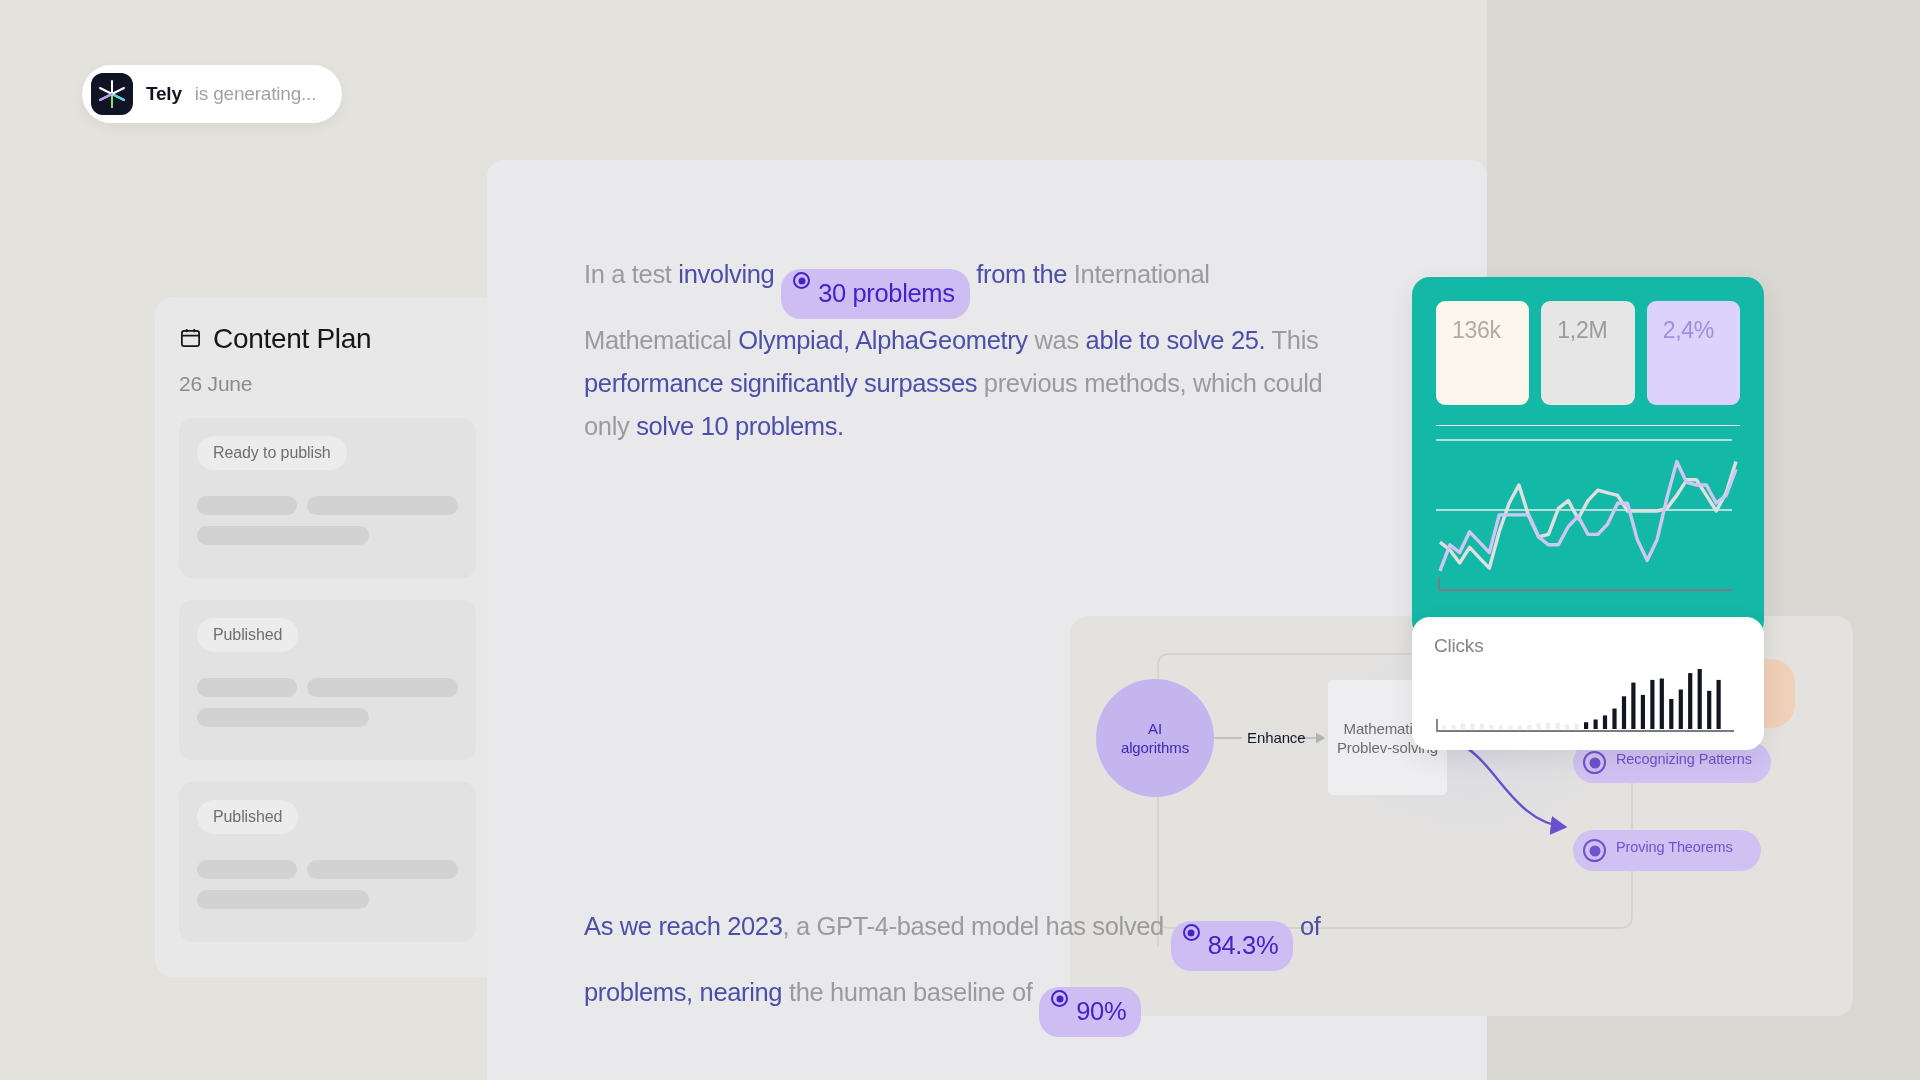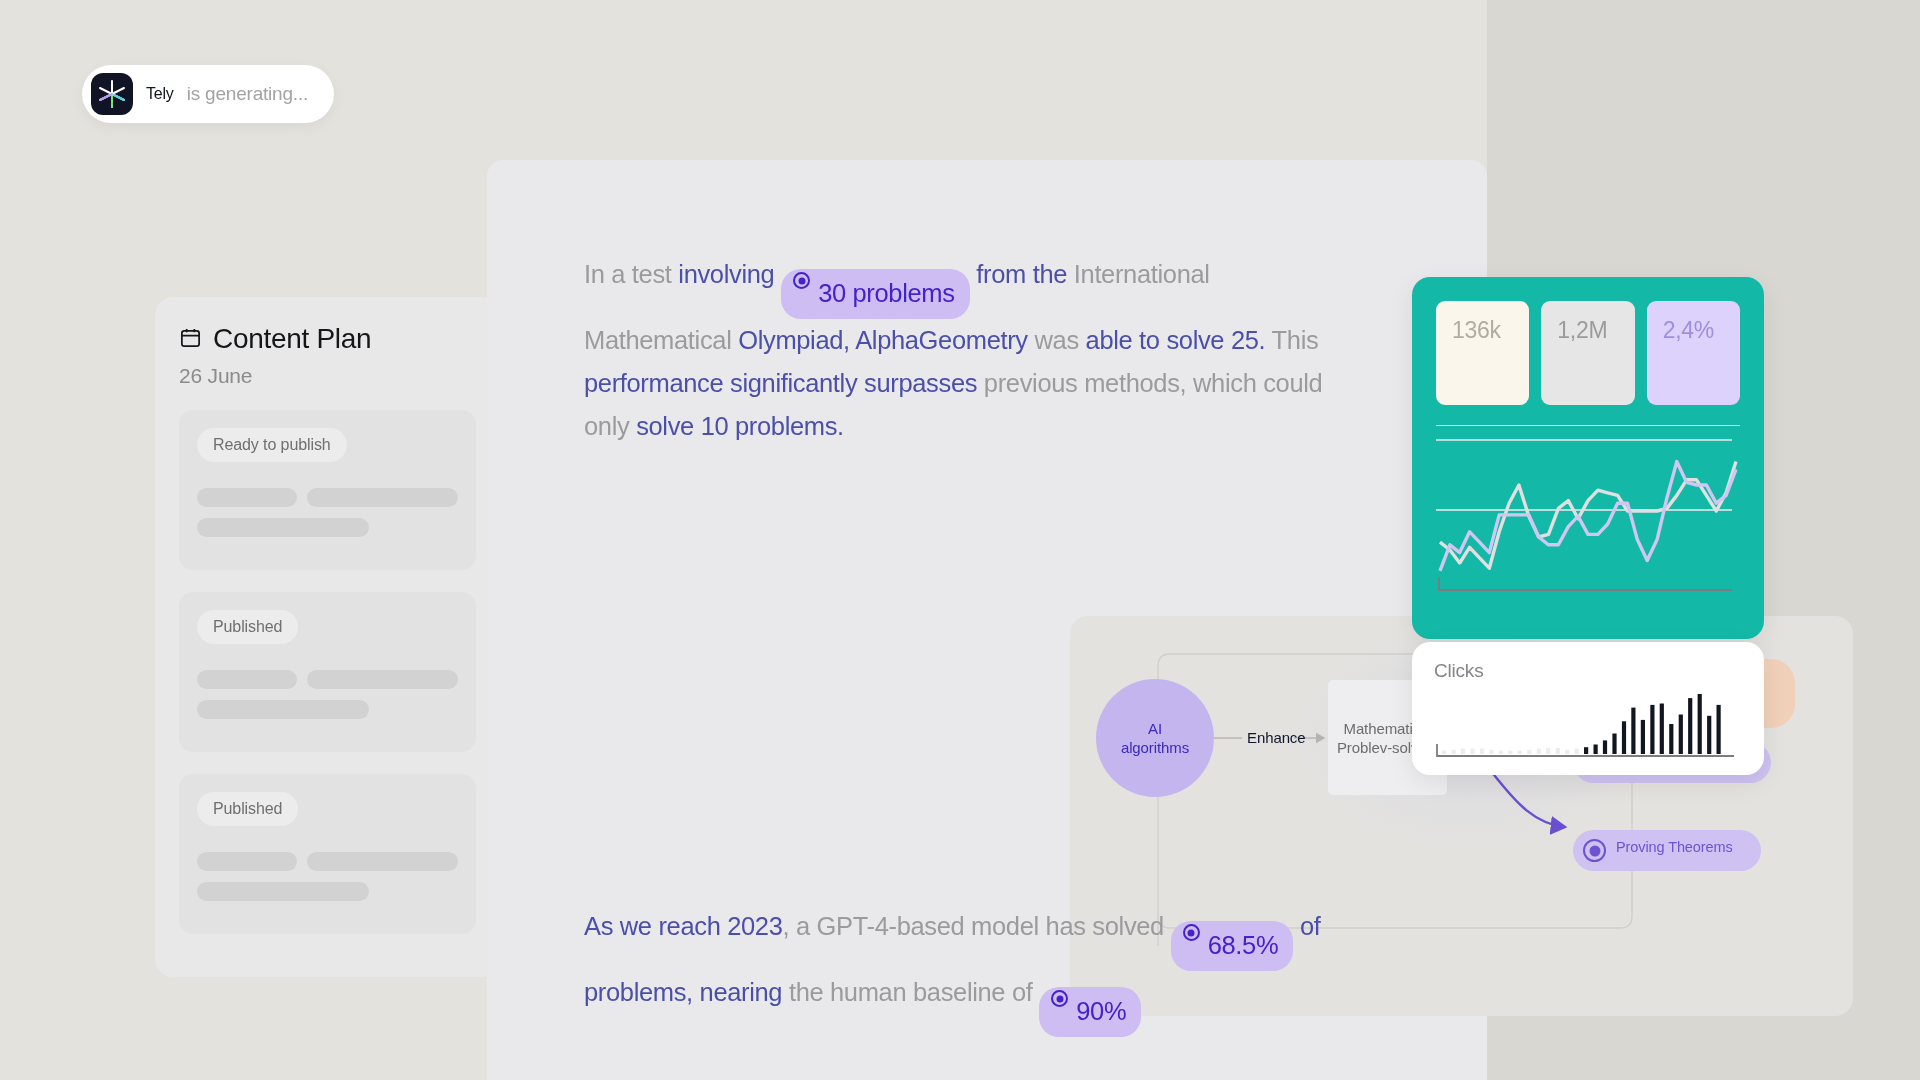--- a/index.html
+++ b/index.html
@@ -23,32 +23,32 @@
     height: 58px; padding: 0 26px 0 9px;
     display: flex; align-items: center; gap: 13px;
     background: #ffffff; border-radius: 29px;
     box-shadow: 0 4px 14px rgba(0,0,0,.05);
   }
   .tely-logo {
     width: 42px; height: 42px; border-radius: 12px;
     background: #101424; position: relative; flex: 0 0 auto;
   }
   .tely-logo svg { position: absolute; inset: 0; }
-  .tely-name { font-size: 16px; font-weight: 400; color: #12151f; letter-spacing: -.2px; }
+  .tely-name { font-size: 19px; font-weight: 700; color: #12151f; letter-spacing: -.2px; }
   .tely-status { font-size: 19px; color: #a3a3a3; letter-spacing: -.2px; }
 
   
   .content-plan {
     position: absolute; left: 155px; top: 297px; width: 345px; height: 680px;
     background: #e8e8e8; border-radius: 18px;
     padding: 26px 24px 0 24px; overflow: hidden;
   }
   .cp-head { display: flex; align-items: center; gap: 11px; }
   .cp-title { font-size: 28px; font-weight: 500; color: #15161a; letter-spacing: -.3px; }
-  .cp-date { margin-top: 9px; font-size: 21px; color: #8b8b8b; letter-spacing: -.2px; }
+  .cp-date { margin-top: 17px; font-size: 21px; color: #8b8b8b; letter-spacing: -.2px; }
   .cp-card {
     margin-top: 22px; background: #e2e2e2; border-radius: 14px;
     padding: 18px 18px 22px 18px;
   }
   .cp-chip {
     display: inline-block; background: #ececec; border-radius: 18px;
     padding: 8px 16px; font-size: 16px; color: #6f6f6f; letter-spacing: -.1px;
   }
   .cp-lines { margin-top: 26px; }
   .cp-line-row { display: flex; gap: 10px; margin-bottom: 11px; }
@@ -127,21 +127,21 @@
   .stats-row { display: flex; gap: 12px; }
   .stat {
     flex: 1; height: 104px; border-radius: 9px; padding: 16px 0 0 16px;
     font-size: 23px; letter-spacing: -.3px;
   }
   .divider { margin-top: 20px; height: 1px; background: #eceaea; }
   .linechart { position: relative; margin-top: 6px; height: 170px; }
   .linechart svg { position: absolute; inset: 0; }
 
   .clicks-card {
-    position: absolute; left: 1412px; top: 642px; width: 352px; height: 133px;
+    position: absolute; left: 1412px; top: 617px; width: 352px; height: 133px;
     background: #ffffff; border-radius: 18px;
     box-shadow: 0 8px 26px rgba(0,0,0,.08);
     padding: 18px 22px 0 22px;
   }
   .clicks-title { font-size: 19px; color: #85858a; letter-spacing: -.2px; }
   .clicks-chart { position: relative; margin-top: 4px; height: 80px; }
   .clicks-chart svg { position: absolute; inset: 0; }
 </style>
 </head>
 <body>
@@ -295,21 +295,21 @@
 
       <div class="dg-node dg-purple" style="left:503px; top:193px; width:188px;">
         <span class="nring"></span>
         <span>Proving Theorems</span>
       </div>
     </div>
 
     <div class="para" style="top:745px; width:790px;">
       <span class="hl">As we reach 2023</span><span>, a GPT-4-based model has solved </span><span class="badge">
           <span class="ring"></span>
-          <span>68.5%</span>
+          <span>84.3%</span>
         </span><span class="hl"> of problems, </span><span class="hl">nearing </span><span>the human baseline of </span><span class="badge">
           <span class="ring"></span>
           <span>90%</span>
         </span>
     </div>
   </div>
 
   <div class="metrics-card">
     <div class="stats-row">
       <div class="stat" style="background:#faf6ec; color:#b0aca2;">

